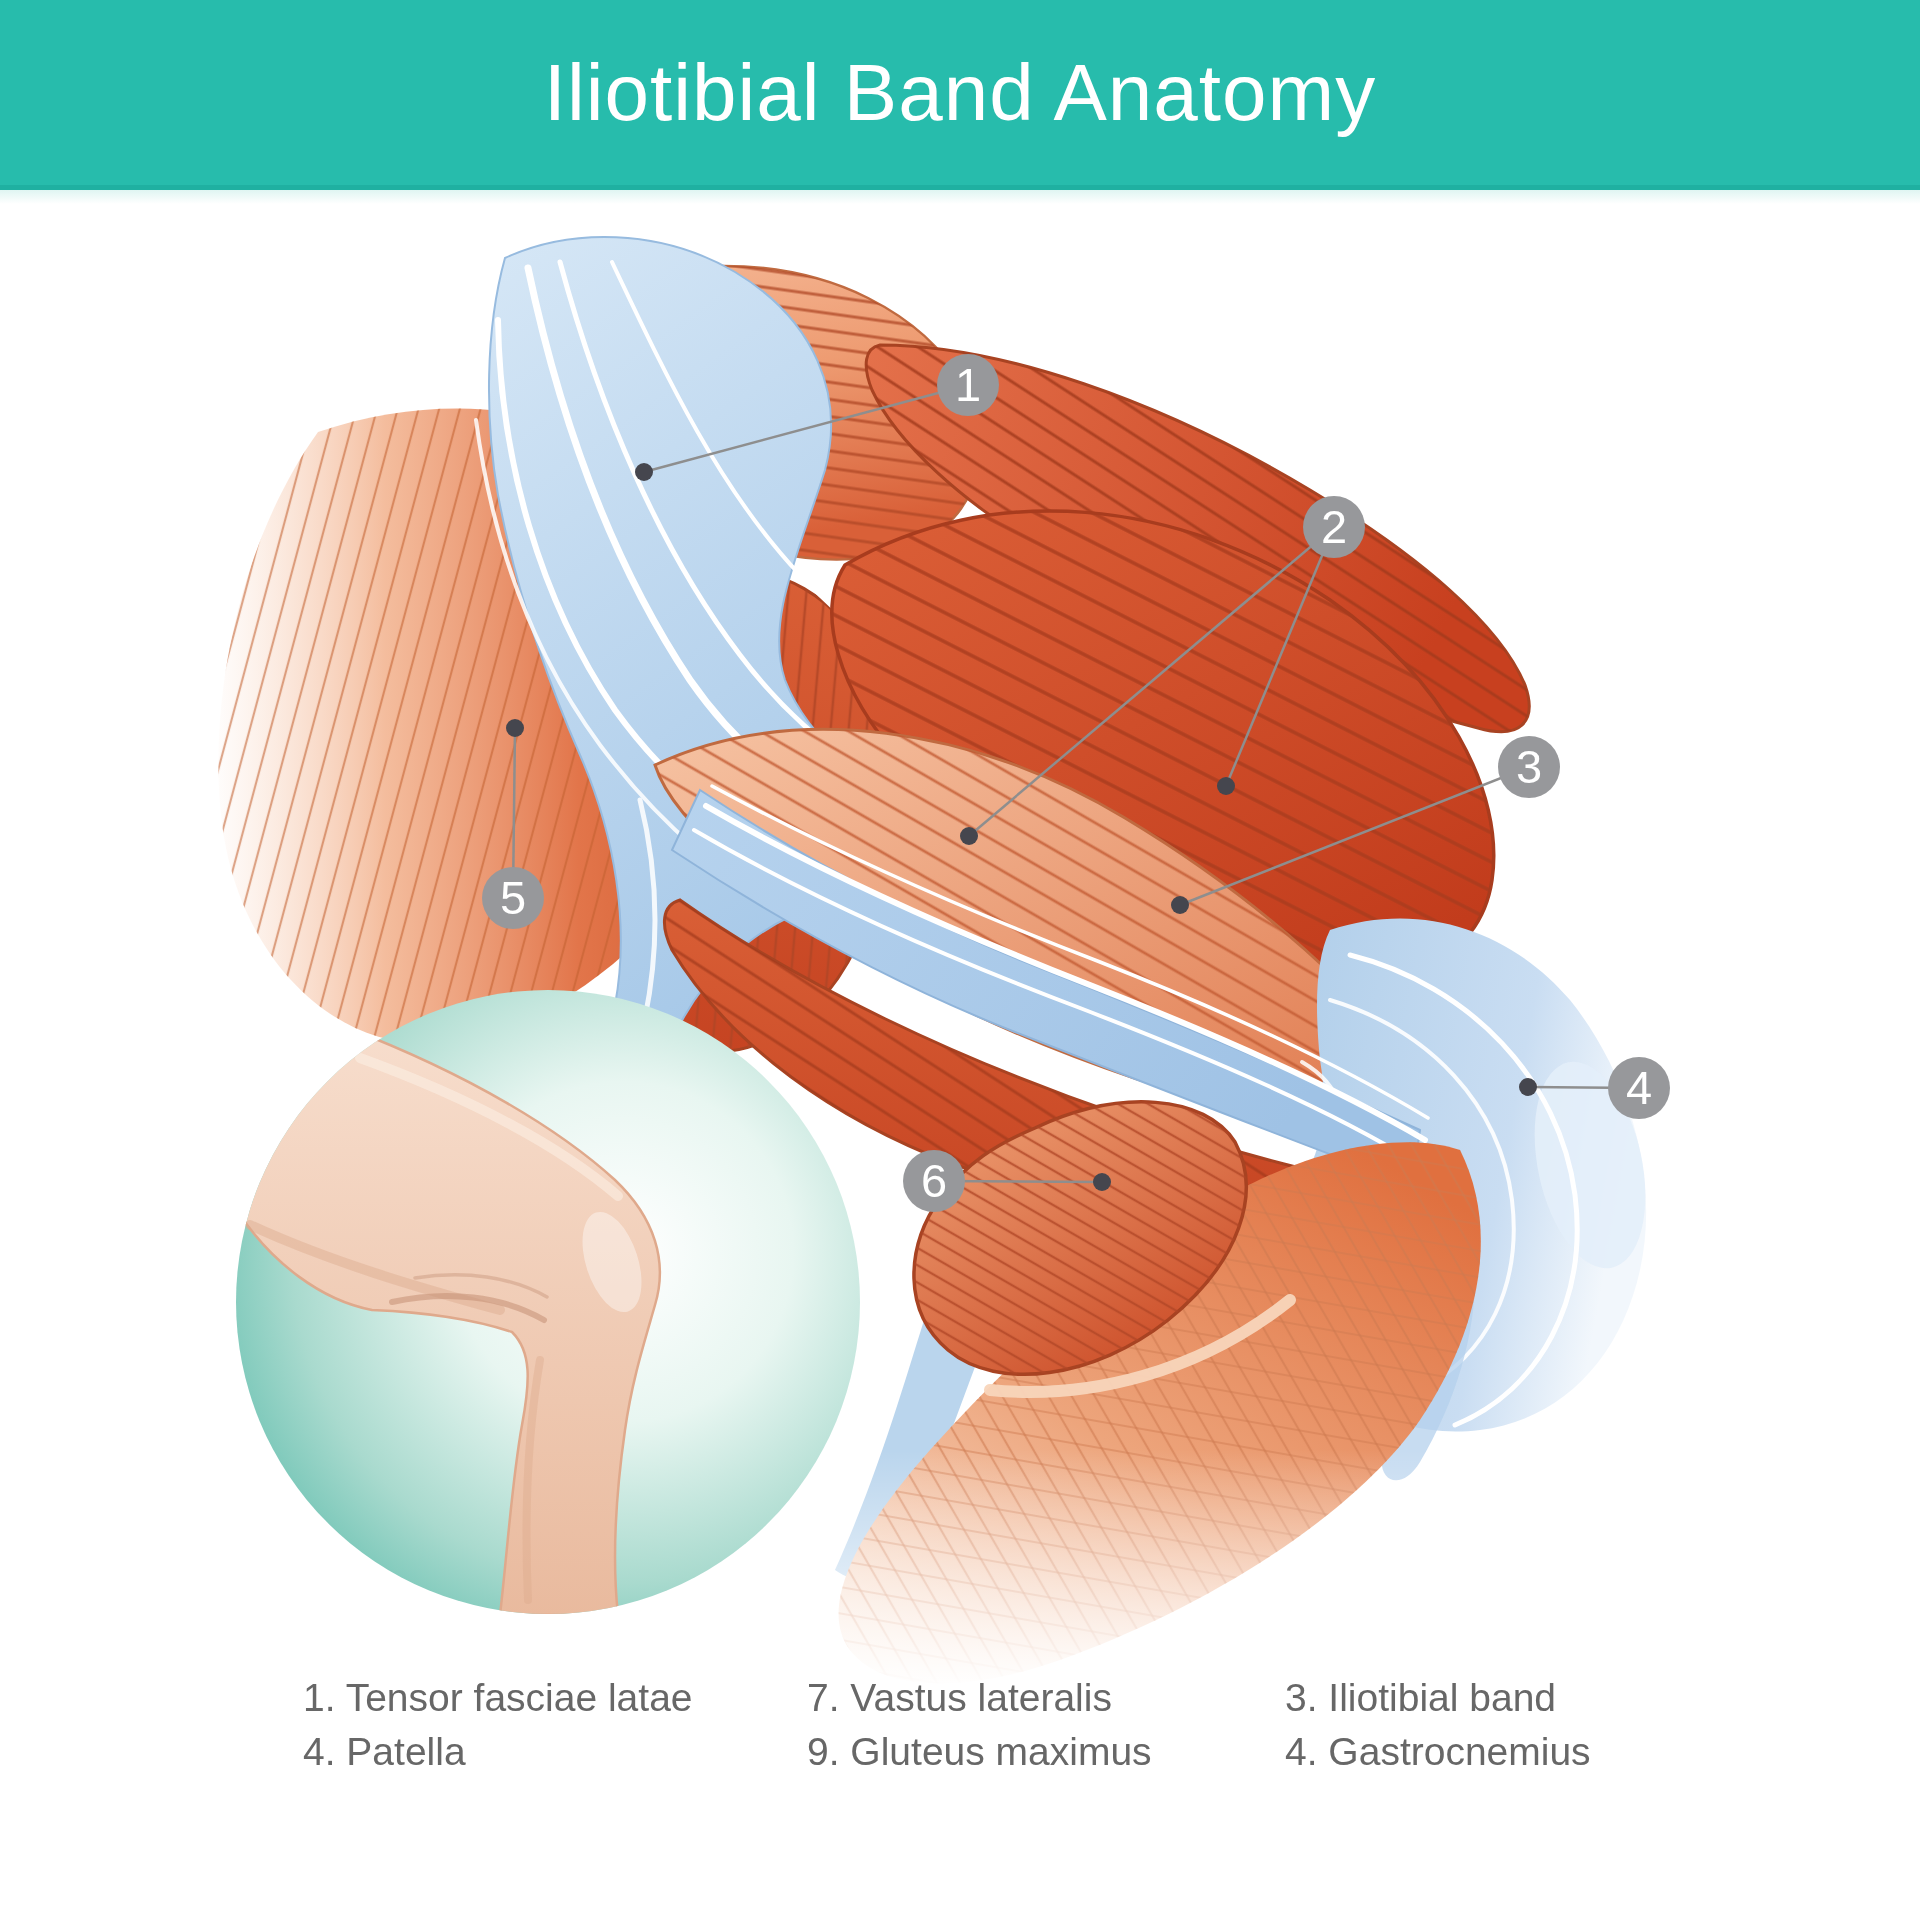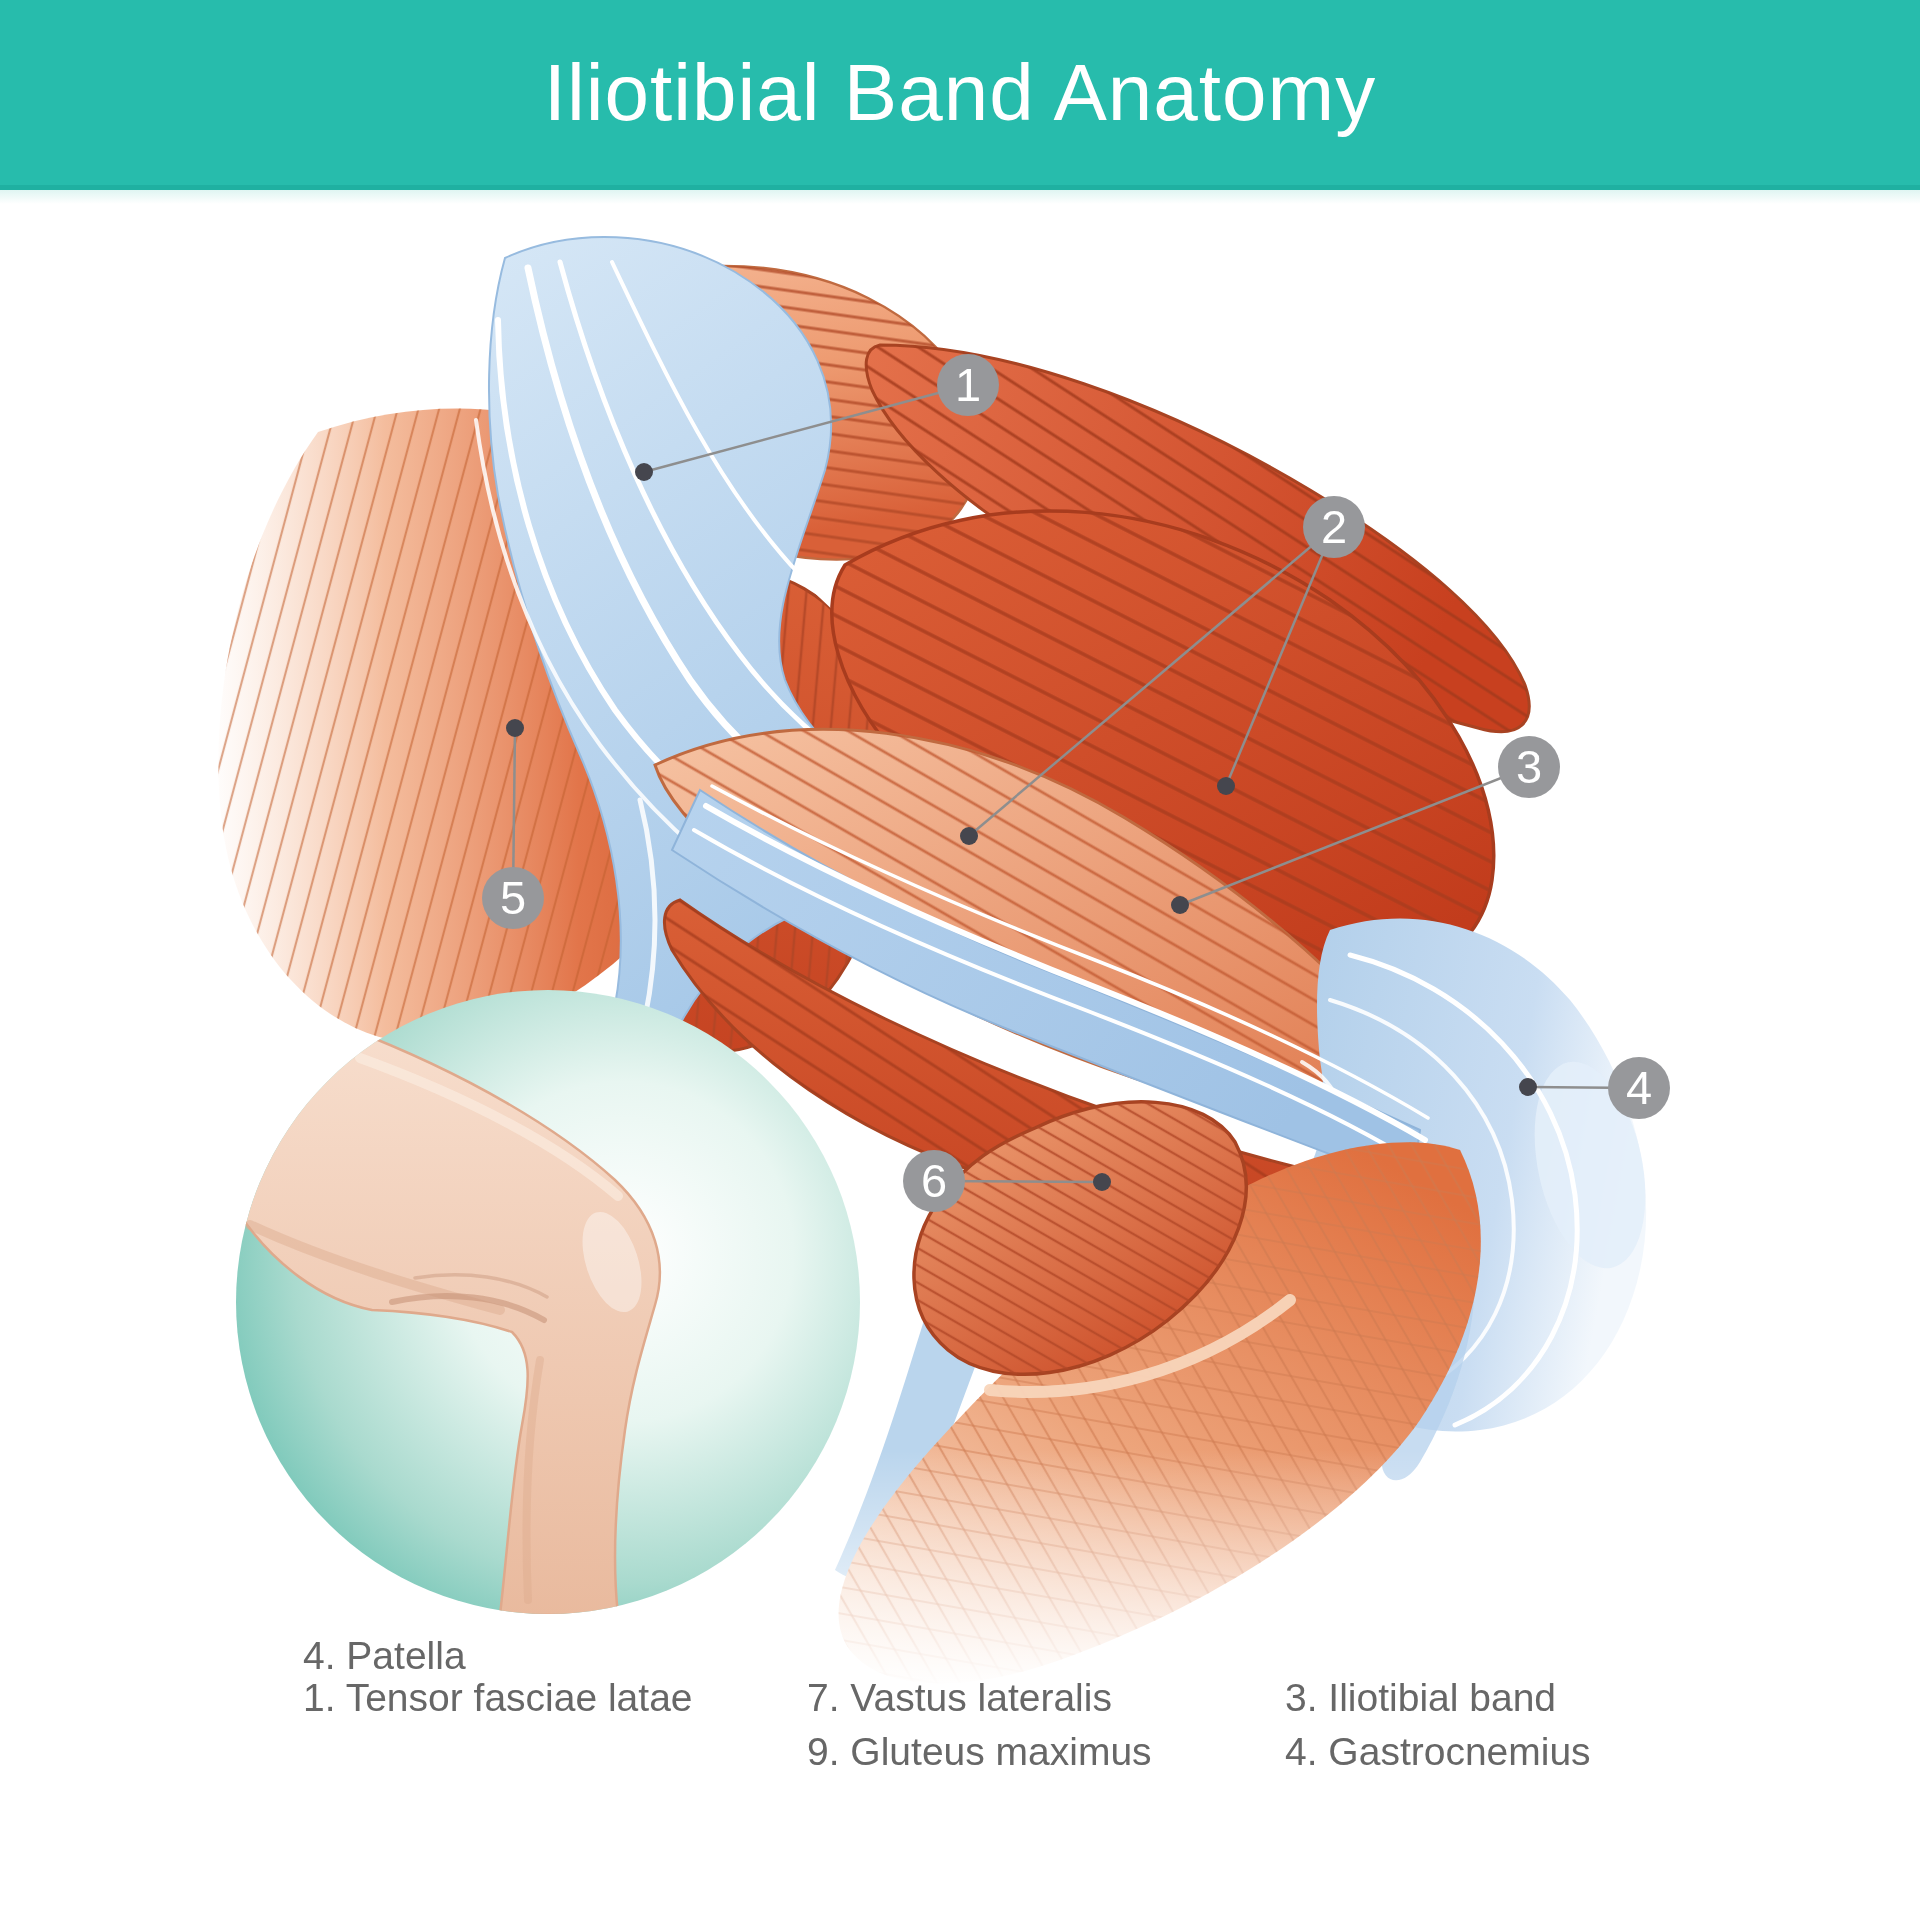--- a/index.html
+++ b/index.html
@@ -318,18 +318,18 @@
         <circle cx="934" cy="1181" r="31" fill="#97989B"></circle>
         <text x="934" y="1197">6</text>
       </g>
     </g>
   </svg>
 
   <div class="legend">
     <div class="legend-item" style="left:303px;top:1676px">1. Tensor fasciae latae</div>
     <div class="legend-item" style="left:807px;top:1676px">7. Vastus lateralis</div>
     <div class="legend-item" style="left:1285px;top:1676px">3. Iliotibial band</div>
-    <div class="legend-item" style="left:303px;top:1634px">4. Patella</div>
+    <div class="legend-item" style="left:303px;top:1730px">4. Patella</div>
     <div class="legend-item" style="left:807px;top:1730px">9. Gluteus maximus</div>
     <div class="legend-item" style="left:1285px;top:1730px">4. Gastrocnemius</div>
   </div>
 
 </div>
 
 </body></html>

